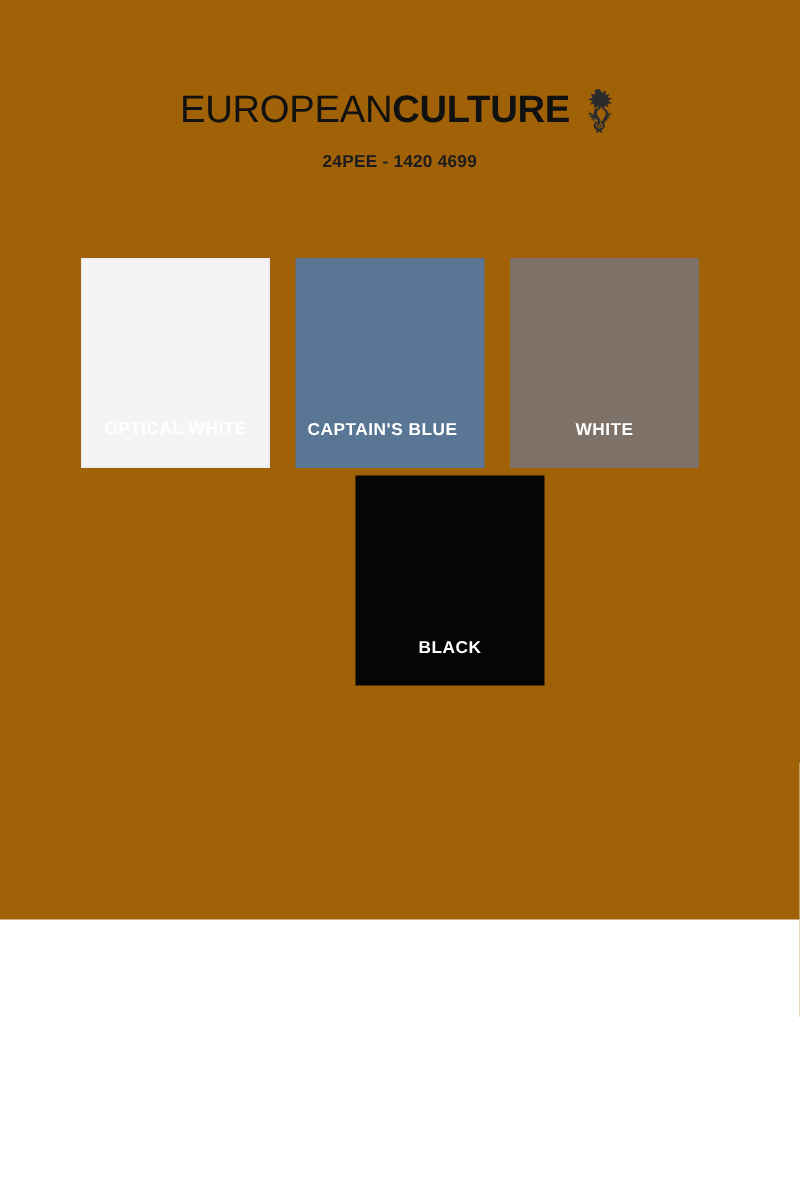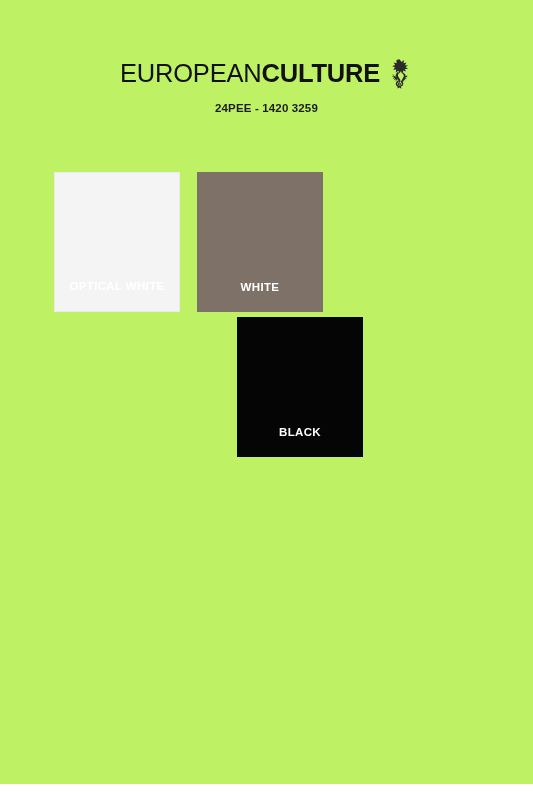--- a/index.html
+++ b/index.html
@@ -11,22 +11,22 @@
     width: 533px;
     height: 800px;
     font-family: "Liberation Sans", sans-serif;
     color: #1a1a1a;
     overflow: hidden;
     position: relative;
   }
   .page {
     position: relative;
     width: 533px;
-    height: 784px;
-    background: #bef264;
+    height: 613px;
+    background: #a16207;
   }
 
   
   .header {
     position: absolute;
     top: 58px;
     left: 0;
     width: 533px;
     text-align: center;
   }
@@ -122,31 +122,34 @@
             <path d="M10.6 13.9 C9.2 15.2 8.4 16.8 8.7 18.4 C9.0 19.9 10.2 20.8 11.0 21.9 C11.7 22.8 11.8 23.8 11.4 24.8 L13.0 24.4 C13.6 23.2 13.4 21.9 12.7 20.8 C12.0 19.7 11.1 18.9 11.0 17.7 C10.9 16.6 11.4 15.5 12.2 14.7 Z"></path>
             <path d="M14.0 14.2 C15.4 15.0 16.6 16.2 16.8 17.7 C17.0 19.1 16.2 20.2 15.4 21.2 C14.7 22.1 14.3 23.1 14.6 24.2 L16.1 23.5 C16.3 22.4 16.8 21.6 17.5 20.7 C18.4 19.5 18.9 18.0 18.3 16.6 C17.7 15.2 16.1 14.3 14.6 13.9 Z"></path>
             <path d="M11.0 22.6 C9.8 23.3 8.9 24.4 8.8 25.7 C8.7 27.1 9.6 28.2 10.8 28.7 L10.2 30.6 L12.4 29.6 L14.4 30.8 L14.0 28.6 C15.4 28.1 16.4 26.9 16.3 25.5 C16.2 24.2 15.2 23.1 14.0 22.5 L13.6 24.1 C14.3 24.5 14.8 25.1 14.8 25.8 C14.8 26.8 13.9 27.6 12.6 27.6 C11.3 27.6 10.3 26.8 10.3 25.8 C10.3 25.0 10.9 24.4 11.6 24.0 Z"></path>
             <path d="M11.3 25.0 C11.9 24.6 12.8 24.6 13.4 25.0 C14.1 25.5 14.1 26.4 13.4 26.9 C12.8 27.3 11.9 27.3 11.3 26.9 C10.6 26.4 10.6 25.5 11.3 25.0 Z M12.35 25.4 C11.95 25.4 11.6 25.65 11.6 25.95 C11.6 26.25 11.95 26.5 12.35 26.5 C12.75 26.5 13.1 26.25 13.1 25.95 C13.1 25.65 12.75 25.4 12.35 25.4 Z"></path>
             <path d="M4.4 16.0 L6.8 17.0 L5.0 18.4 L7.4 18.8 L5.6 20.4 L8.2 20.2 L6.8 22.2 L9.0 21.2 L8.4 23.4 L10.0 21.8 L9.8 19.4 L7.6 18.0 Z"></path>
             <path d="M21.4 16.4 L19.0 17.4 L20.6 18.9 L18.2 19.2 L19.8 20.9 L17.4 20.6 L18.6 22.6 L16.6 21.6 L17.0 23.8 L15.6 22.0 L16.0 19.6 L18.2 18.2 Z"></path>
           </g>
         </svg>
       </span>
     </div>
-    <div class="ref">24PEE - 1420 3259</div>
+    <div class="ref">24PEE - 1420 4699</div>
   </div>
 
   <div class="swatch-grid">
 
     <div class="swatch-row row-1">
 
       <div class="swatch align-center has-border" style="background:#f4f4f5;">
         <div class="swatch-label" style="color:#ffffff;">OPTICAL WHITE</div>
       </div>
 
+      <div class="swatch align-left" style="background:#5a7695;">
+        <div class="swatch-label" style="color:#ffffff;">CAPTAIN'S BLUE</div>
+      </div>
 
       <div class="swatch align-center" style="background:#7e7268;">
         <div class="swatch-label" style="color:#ffffff;">WHITE</div>
       </div>
 
     </div>
 
     <div class="swatch-row row-2">
 
       <div class="swatch align-center" style="background:#050505;margin-left:40px;">

